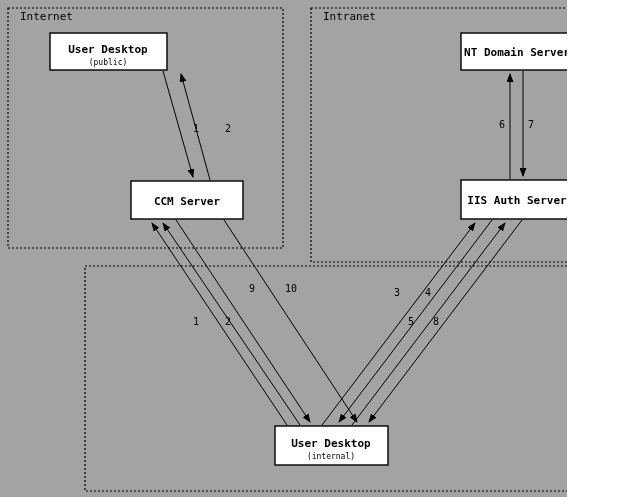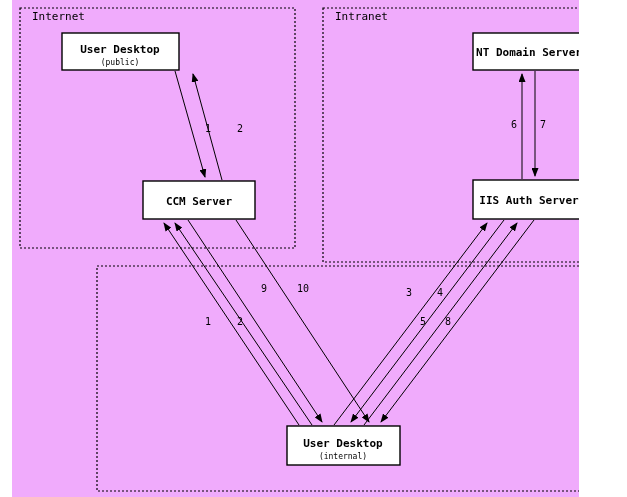--- a/index.html
+++ b/index.html
@@ -4,24 +4,23 @@
 <style>
   html, body {
     margin: 0;
     padding: 0;
     background: #ffffff;
   }
   #canvas {
     position: relative;
     width: 567px;
     height: 497px;
-    background: #f0abfc;
+    background: #a3a3a3;
     font-family: "DejaVu Sans Mono", "Liberation Mono", monospace;
     overflow: hidden;
-    margin-left: 12px;
   }
   #diagram-svg {
     position: absolute;
     left: 0;
     top: 0;
     width: 627px;
     height: 497px;
   }
   .zone-label {
     font-family: "DejaVu Sans Mono", "Liberation Mono", monospace;

